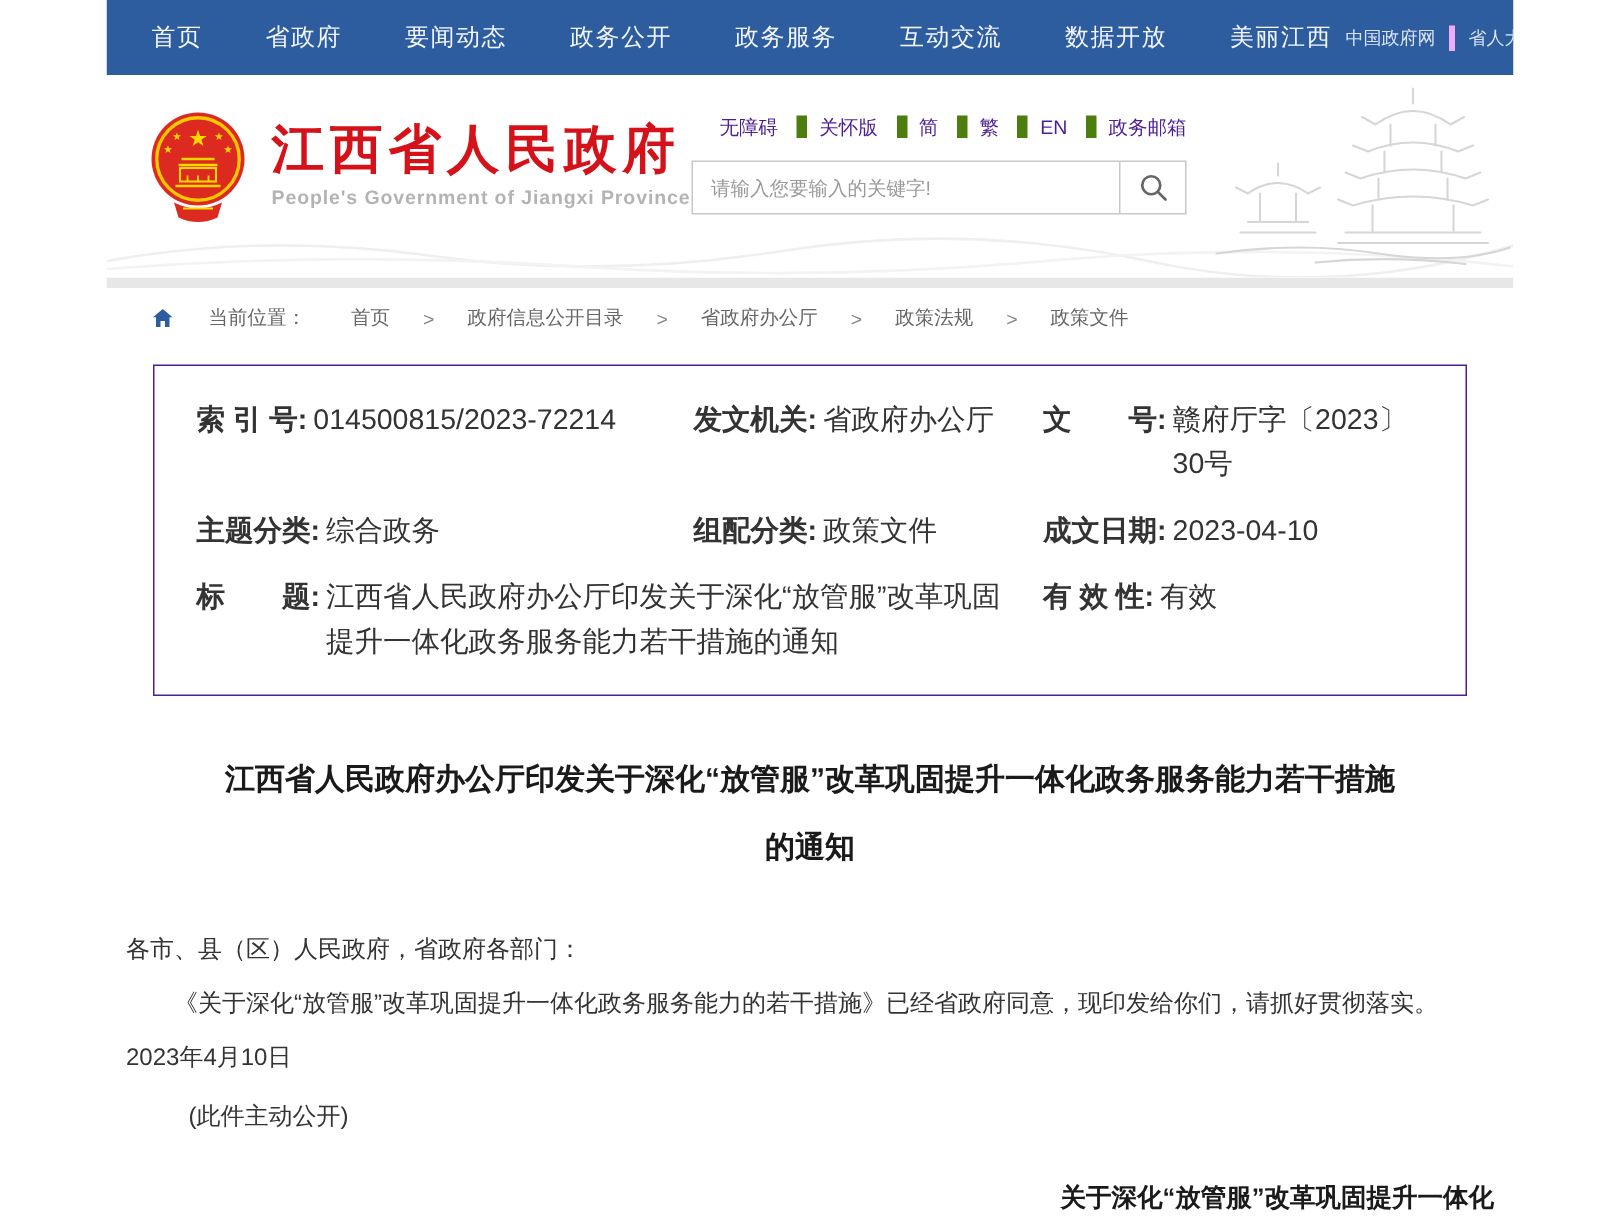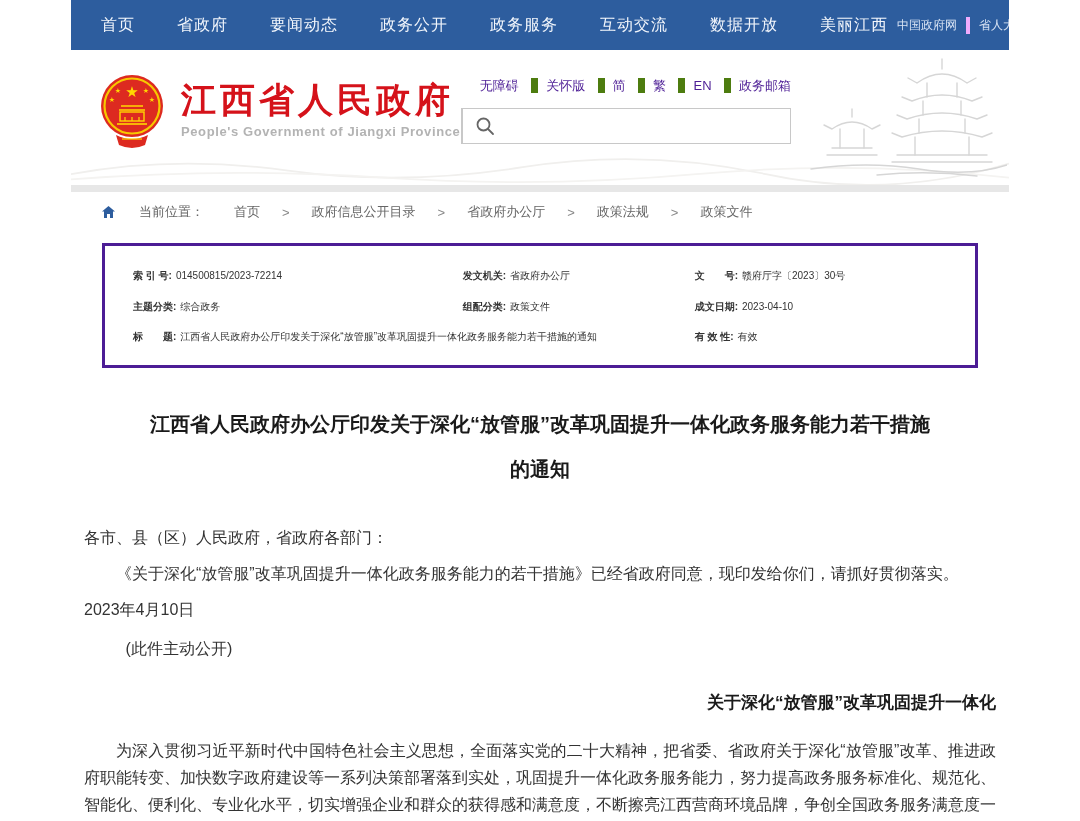--- a/index.html
+++ b/index.html
@@ -74,22 +74,22 @@
   }
   .breadcrumb .home-icon { margin-right: 7px; display: inline-flex; }
   .breadcrumb .crumb-label { color: #666; margin-right: 14px; }
   .breadcrumb .crumb { color: #666; cursor: pointer; }
   .breadcrumb .crumb-sep { color: #888; margin: 0 6px; }
 
   
   .page { width: 912px; margin: 12px auto 0; }
 
   .meta-box {
-    border: 3px solid #4c1d95; margin: 6px 18px 0; padding: 22px 28px 20px;
-    font-size: 10px; color: #333; background: #fff;
+    border: 1px solid #4c1d95; margin: 6px 18px 0; padding: 22px 28px 20px;
+    font-size: 19px; color: #333; background: #fff;
   }
   .meta-grid {
     display: grid; grid-template-columns: 40.5% 28.5% 31%;
     row-gap: 15px; column-gap: 0;
   }
   .meta-cell { display: flex; line-height: 1.55; }
   .meta-label { font-weight: bold; color: #333; white-space: pre; flex: none; }
   .meta-value { color: #333; margin-left: 4px; }
   .meta-cell.span2 { grid-column: 1 / 3; padding-right: 26px; }
 
@@ -164,20 +164,21 @@
     <div class="header-right">
       <div class="utility-links">
         <span class="ulink">无障碍</span>
         <span class="ulink">关怀版</span>
         <span class="ulink">简</span>
         <span class="ulink">繁</span>
         <span class="ulink">EN</span>
         <span class="ulink">政务邮箱</span>
       </div>
       <div class="searchbar">
+        <input type="text" placeholder="请输入您要输入的关键字!" style="">
         <div class="search-btn">
           <svg width="20" height="20" viewBox="0 0 20 20">
             <circle cx="8.5" cy="8.5" r="6" fill="none" stroke="#666" stroke-width="1.8"></circle>
             <line x1="13" y1="13" x2="18" y2="18" stroke="#666" stroke-width="1.8" stroke-linecap="round"></line>
           </svg>
         </div>
       </div>
     </div>
 
     <svg class="pavilion" width="200" height="132" viewBox="0 0 200 132">

